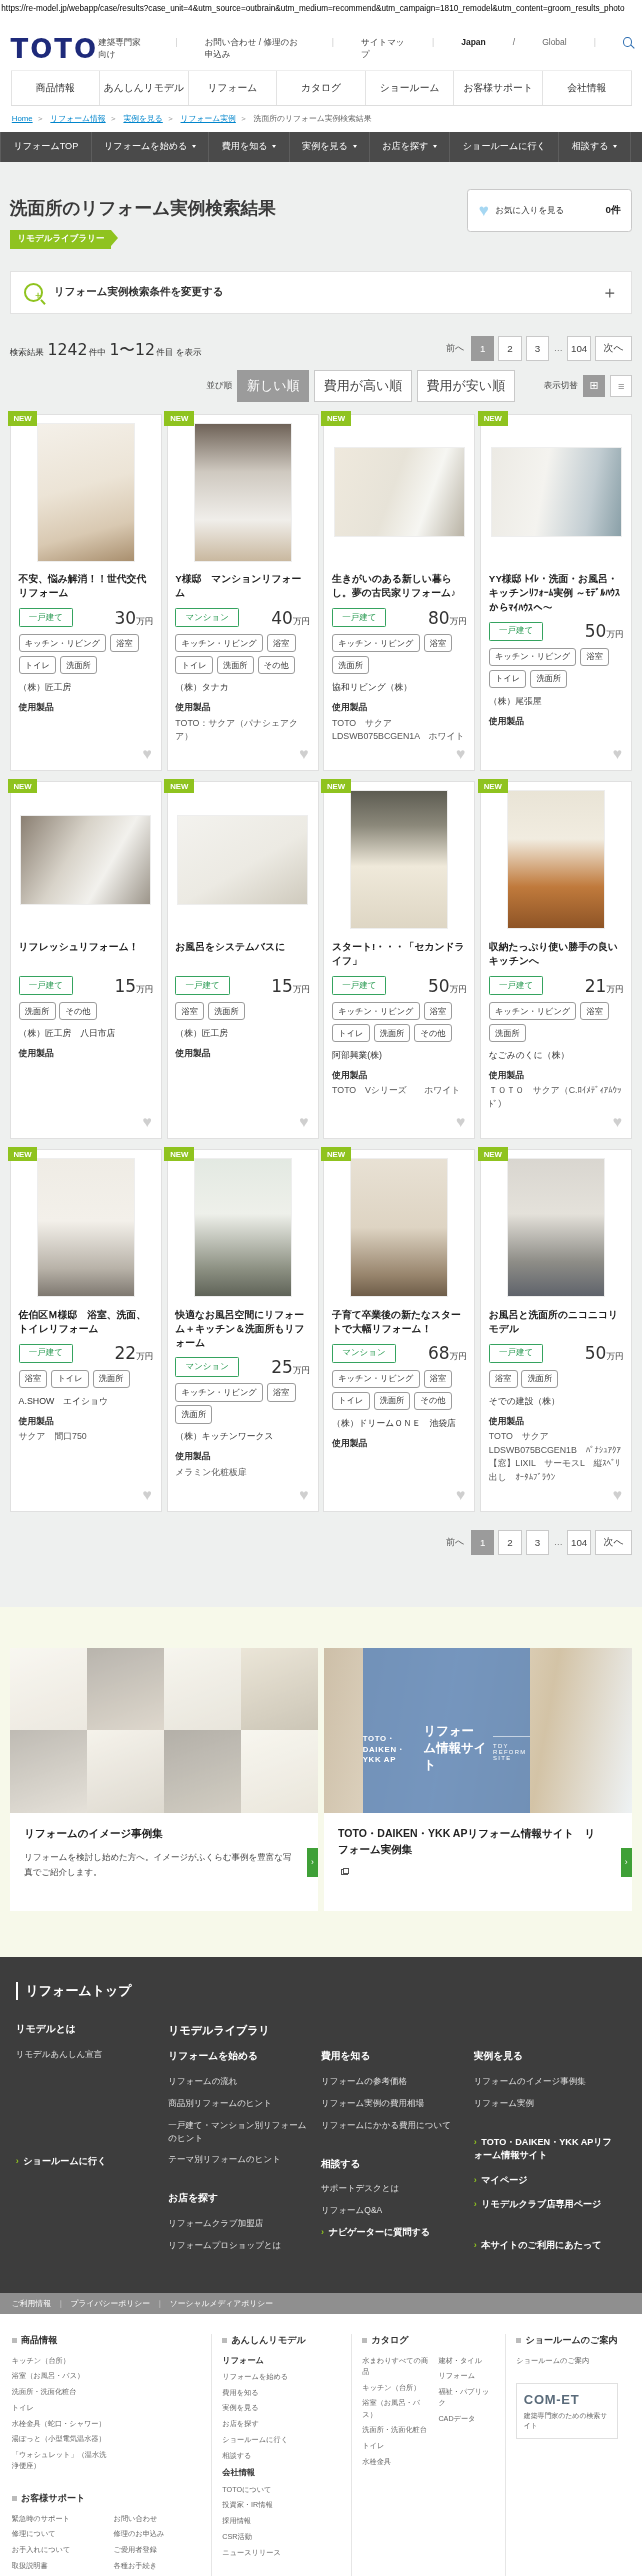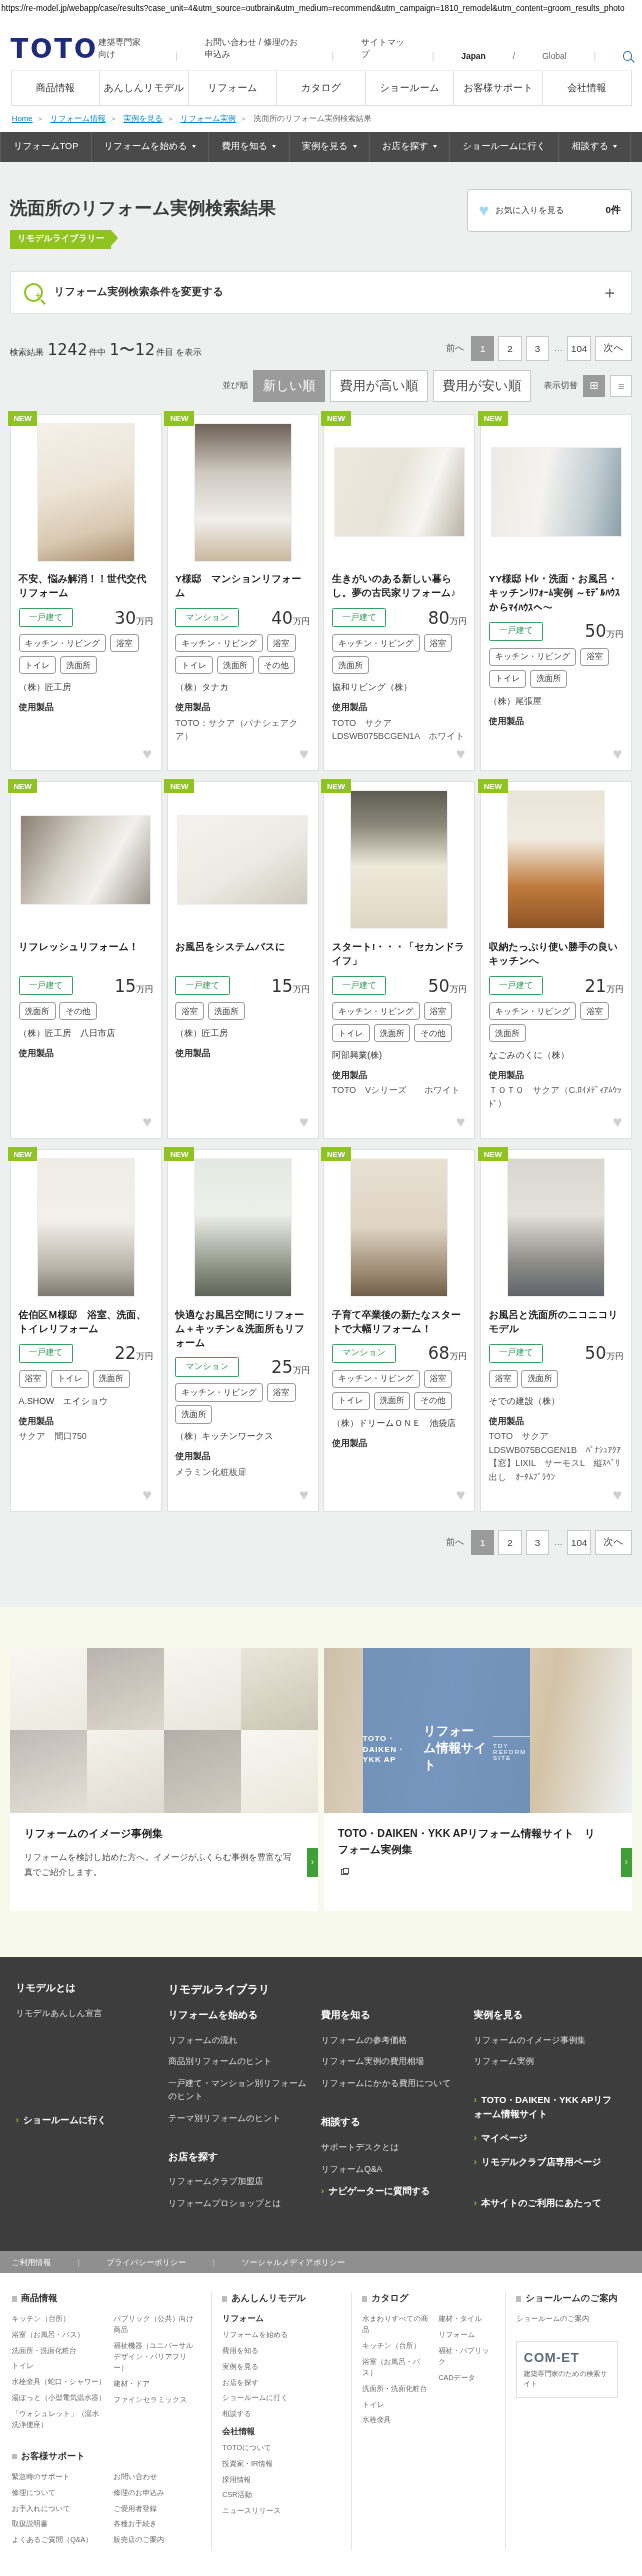--- a/index.html
+++ b/index.html
@@ -2,21 +2,21 @@
 <html style="font-size:10.5px"><head>
 <meta charset="utf-8">
 <style>
 * { margin:0; padding:0; box-sizing:border-box; }
 body { width:642px; background:#fff; font-family:"Liberation Sans","DejaVu Sans",sans-serif; color:#333; }
 .urlbar { padding:3.3px 1.3px 9.1px 1.3px; font-size:8.2px; color:#000; word-break:break-all; line-height:1.5; background:#fff; }
 
 .hdr { background:#fff; padding:0 10.5px; }
 .hdr-top { display:flex; align-items:center; justify-content:space-between; padding:9.1px 0 6.5px 0; }
 .logo { font-size:26px; font-weight:800; color:#1e2a7a; letter-spacing:2px; font-family:"DejaVu Sans",sans-serif; }
-.util { display:flex; align-items:flex-end; gap:27px; font-size:8.5px; color:#444; }
+.util { display:flex; align-items:flex-start; gap:27px; font-size:8.5px; color:#444; }
 .util .sep { color:#ccc; }
 .util a { color:#444; text-decoration:none; }
 .util .jp { font-weight:bold; color:#222; }
 .util .gl { color:#666; }
 .mag { width:9.8px; height:9.8px; border:1.3px solid #2b6cb0; border-radius:50%; position:relative; display:inline-block; }
 .mag::after { content:""; position:absolute; width:4.6px; height:1.3px; background:#2b6cb0; transform:rotate(45deg); right:-3.9px; bottom:-1.3px; }
 .mainnav { display:flex; border-top:0.7px solid #eee; border-bottom:0.7px solid #ddd; }
 .mainnav .mitem { flex:1; text-align:center; padding:10.5px 0; font-size:9.8px; color:#333; border-left:0.7px solid #e3e3e3; cursor:pointer; }
 .mainnav .mitem:last-child { border-right:0.7px solid #e3e3e3; }
 
@@ -49,21 +49,21 @@
 
 .pag { display:flex; align-items:center; gap:3.9px; font-size:9.1px; color:#555; }
 .pag .ptext { margin-right:2.6px; cursor:pointer; }
 .pag .pbox { min-width:23.5px; height:25px; border:0.7px solid #c9c9c9; background:#fff; display:flex; align-items:center; justify-content:center; font-size:9.8px; color:#444; cursor:pointer; }
 .pag .pbox.cur { background:#9b9b9b; color:#fff; border-color:#9b9b9b; }
 .pag .pell { color:#777; margin:0 0.7px; }
 .pag .pnext { padding:0 7.8px; }
 .sortrow { display:flex; align-items:center; justify-content:flex-end; gap:5.2px; margin:9.1px 0 11.8px 0; font-size:8.5px; color:#444; }
 .sbtn { border:0.7px solid #c9c9c9; background:#fff; padding:5.9px 8.5px; font-size:13px; color:#444; cursor:pointer; }
 .sbtn.cur { background:#9b9b9b; color:#fff; border-color:#9b9b9b; }
-.viewlbl { margin-left:8px; }
+.viewlbl { margin-left:24px; }
 .vbtn { width:22px; height:22px; border:0.7px solid #c9c9c9; background:#fff; color:#8a8a8a; font-size:11px; display:flex; align-items:center; justify-content:center; cursor:pointer; }
 .vbtn.cur { background:#9b9b9b; color:#fff; border-color:#9b9b9b; }
 
 .grid { display:grid; grid-template-columns:repeat(4,1fr); gap:10.5px 4.6px; }
 .card { background:#fff; border:0.7px solid #e0e0e0; position:relative; padding:6.5px 7.8px 26px 7.8px; min-height:331px; cursor:pointer; }
 .new { position:absolute; top:-3.3px; left:-3.3px; background:#8fc31f; color:#fff; font-size:7.8px; font-weight:bold; padding:2.6px 5.9px; z-index:2; }
 .imgwrap { height:142px; display:flex; align-items:center; justify-content:center; margin-bottom:9.1px; }
 .ph { border:0.7px solid #eee; }
 .ph.port { width:98px; height:139px; }
 .ph.land { width:131px; height:90px; }
@@ -120,21 +120,21 @@
 .dftitle { color:#fff; font-size:13px; font-weight:bold; border-left:2.6px solid #fff; padding-left:7.8px; margin-bottom:23.5px; }
 .dfgrid { display:flex; gap:0; }
 .dfcol { flex:1; padding-right:11.8px; }
 .dfh { color:#fff; font-size:9.8px; font-weight:bold; margin-bottom:11.8px; }
 .dfh.big { font-size:11px; }
 .dflink { font-size:8.5px; color:#e0e0e0; margin-bottom:9.1px; line-height:1.5; cursor:pointer; }
 .dfarrow { color:#8fc31f; font-weight:bold; margin-right:4.6px; }
 .dfgap { height:17px; }
 .dfbold { color:#fff; font-weight:bold; font-size:9.1px; margin-bottom:10.5px; cursor:pointer; line-height:1.5; }
 
-.legal { background:#8f8f8f; color:#fff; font-size:7.8px; padding:5.2px 11.8px; display:flex; gap:24px; align-items:center; }
+.legal { background:#8f8f8f; color:#fff; font-size:7.8px; padding:5.2px 11.8px; display:flex; gap:6px; align-items:center; }
 .legal span { cursor:pointer; }
 .legal .lsep { color:#d5d5d5; }
 
 .wfoot { background:#fff; padding:19.6px 11.8px 6.5px 11.8px; display:flex; }
 .wcol { padding:0 10.5px; border-left:0.7px solid #e6e6e6; }
 .wcol:first-child { border-left:none; padding-left:0; }
 .wh { font-size:9.1px; font-weight:bold; color:#333; margin-bottom:7.8px; display:flex; align-items:center; gap:3.9px; }
 .wh::before { content:""; width:5.2px; height:5.2px; background:#bbb; display:inline-block; }
 .wsub { font-size:8.2px; font-weight:bold; color:#333; margin:6.5px 0 5.2px 0; }
 .wcols2 { display:flex; gap:7.8px; }
@@ -569,20 +569,21 @@
     </div>
     <div class="binfo">
       <div class="btitle">TOTO・DAIKEN・YKK APリフォーム情報サイト　リフォーム実例集</div>
       <div class="bdesc"><span class="ext"></span></div>
       <span class="bgo">›</span>
     </div>
   </div>
 </section>
 
 <footer class="dfoot">
+  <div class="dftitle">リフォームトップ</div>
   <div class="dfgrid">
     <div class="dfcol">
       <div class="dfh">リモデルとは</div>
       <div class="dflink">リモデルあんしん宣言</div>
       <div class="dfgap"></div>
         <div class="dfgap"></div>
         <div class="dfgap"></div>
         <div class="dfgap"></div>
         <div class="dfgap"></div>
       <div class="dfbold"><span class="dfarrow">›</span><span>ショールームに行く</span></div>
@@ -649,26 +650,20 @@
     <div class="wh">商品情報</div>
     <div class="wcols2">
       <div class="wlist" style="width:52%">
           <div class="flink">キッチン（台所）</div>
           <div class="flink">浴室（お風呂・バス）</div>
           <div class="flink">洗面所・洗面化粧台</div>
           <div class="flink">トイレ</div>
           <div class="flink">水栓金具（蛇口・シャワー）</div>
           <div class="flink">湯ぽっと（小型電気温水器）</div>
           <div class="flink">「ウォシュレット」（温水洗浄便座）</div>
-        </div>
-      <div class="wlist" style="width:48%">
-          <div class="flink">パブリック（公共）向け商品</div>
-          <div class="flink">福祉機器（ユニバーサルデザイン・バリアフリー）</div>
-          <div class="flink">建材・ドア</div>
-          <div class="flink">ファインセラミックス</div>
         </div>
     </div>
     <div class="wgap"></div>
     <div class="wh">お客様サポート</div>
     <div class="wcols2">
       <div class="wlist" style="width:52%">
           <div class="flink">緊急時のサポート</div>
           <div class="flink">修理について</div>
           <div class="flink">お手入れについて</div>
           <div class="flink">取扱説明書</div>

